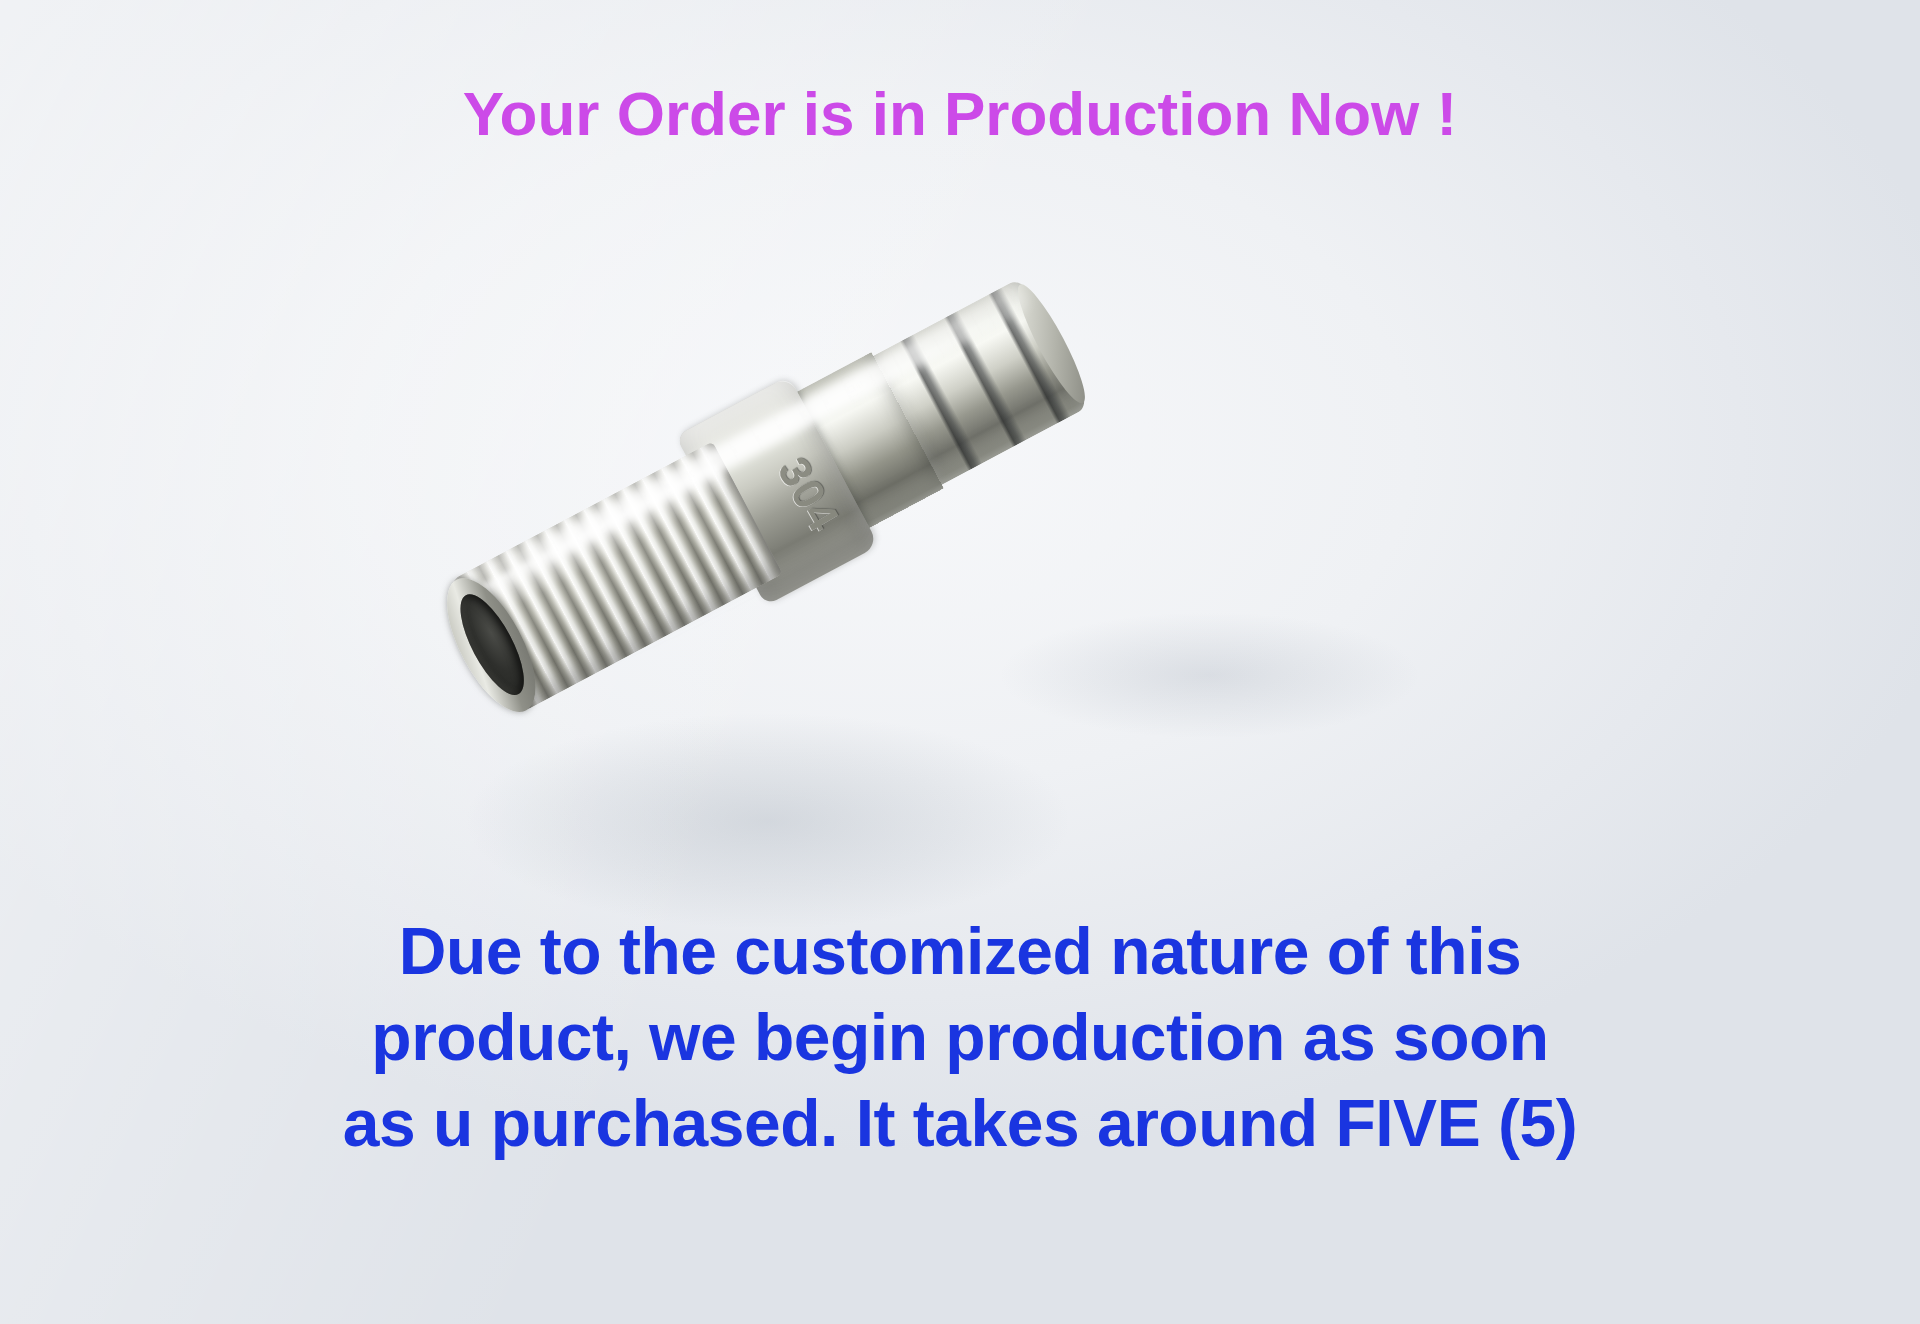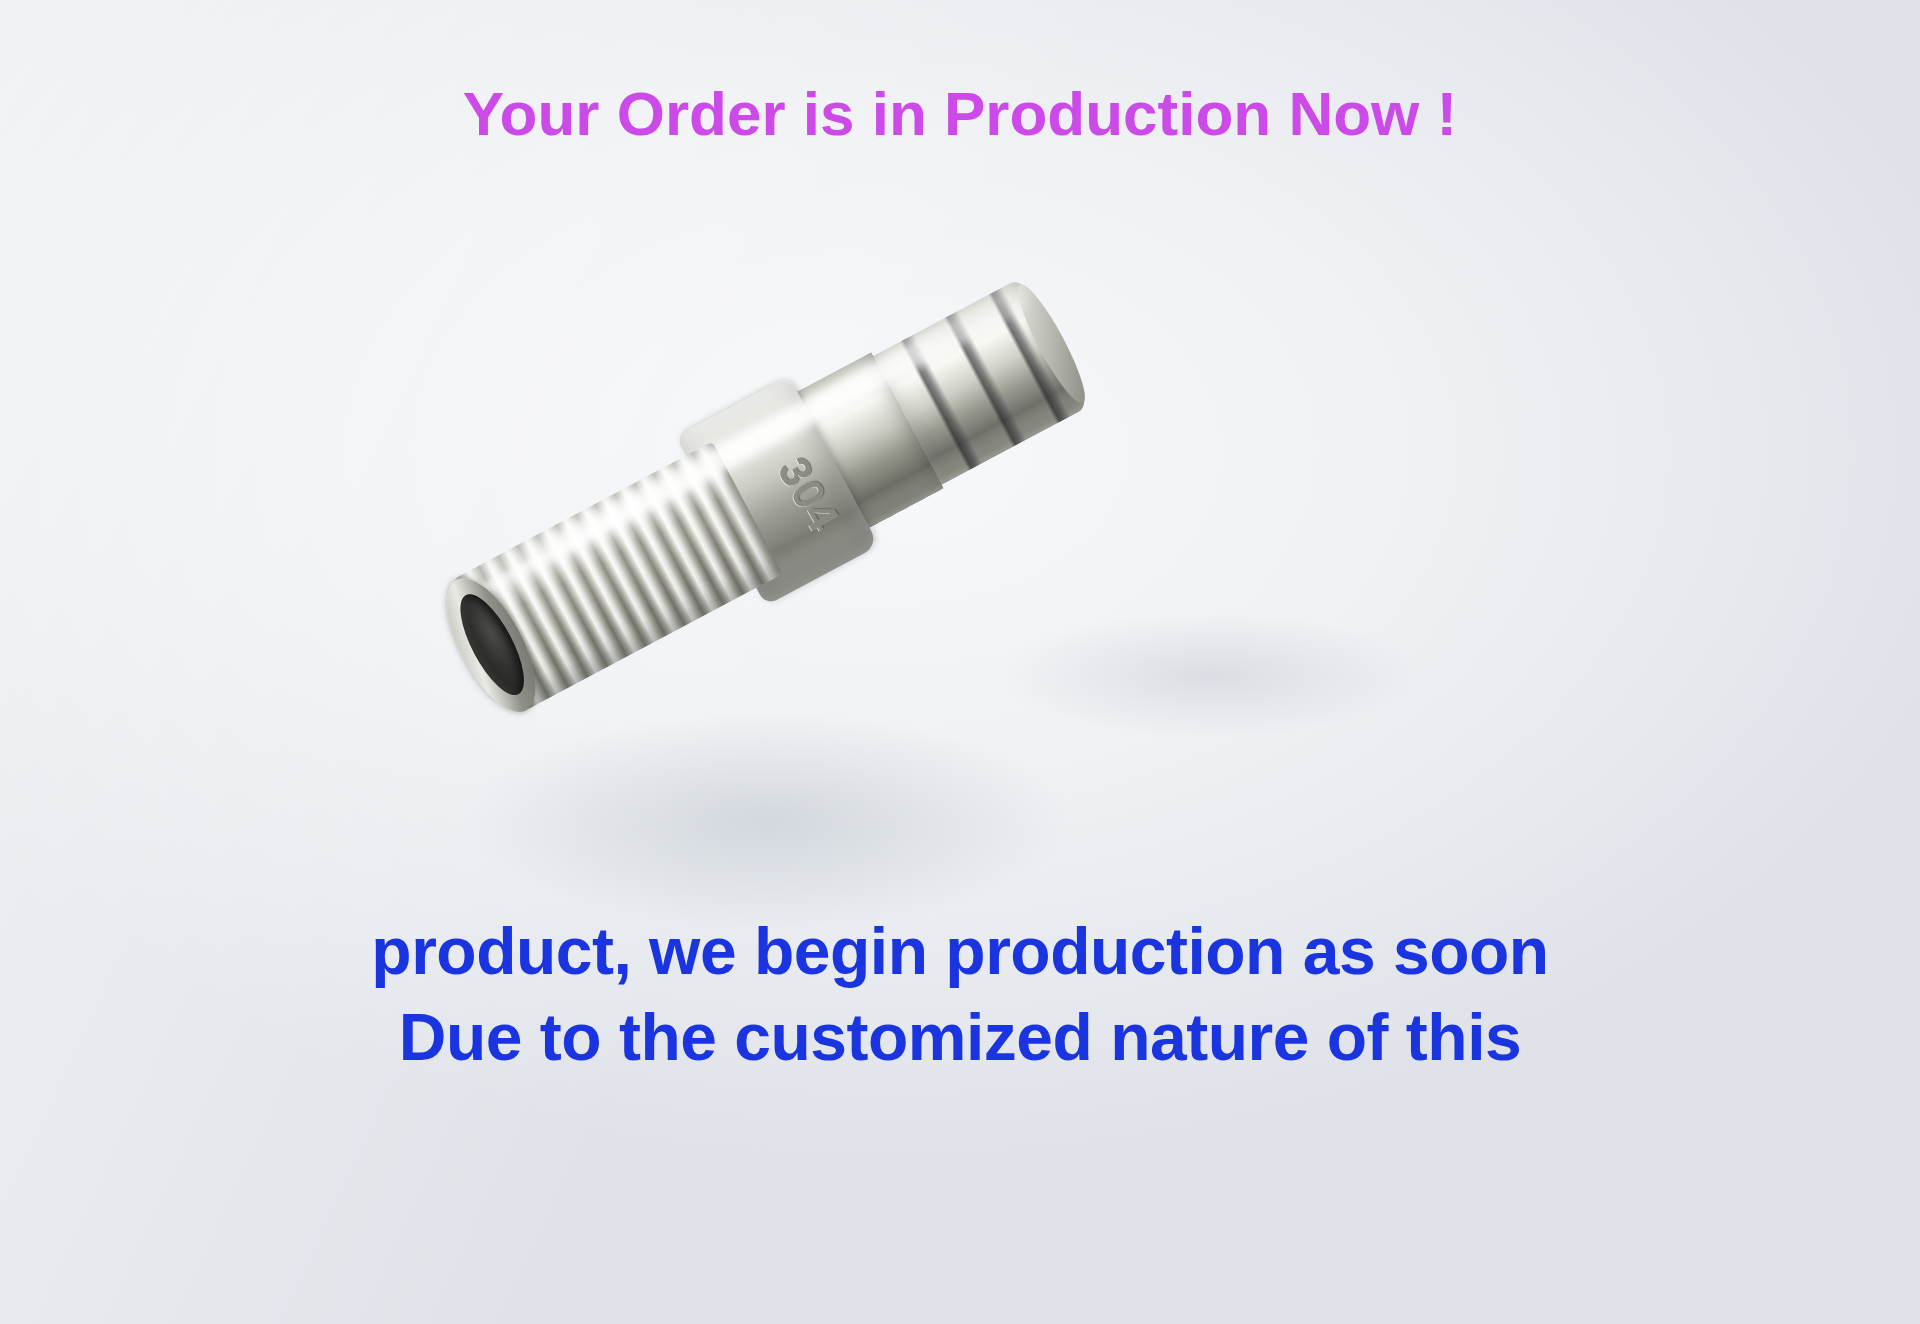--- a/index.html
+++ b/index.html
@@ -290,17 +290,18 @@
       <div class="hex-stamp">304</div>
       <div class="thread"></div>
       <div class="thread-hilite"></div>
       <div class="gloss"></div>
       <div class="bore-outer"></div>
       <div class="bore-inner"></div>
     </div>
   </div>
 
   <div class="body-copy">
+    <span class="line">Due to the customized nature of this</span>
     <span class="line">product, we begin production as soon</span>
-    <span class="line">Due to the customized nature of this</span>
+    <span class="line">as u purchased. It takes around FIVE (5)</span>
   </div>
 
 </div>
 
 </body></html>

